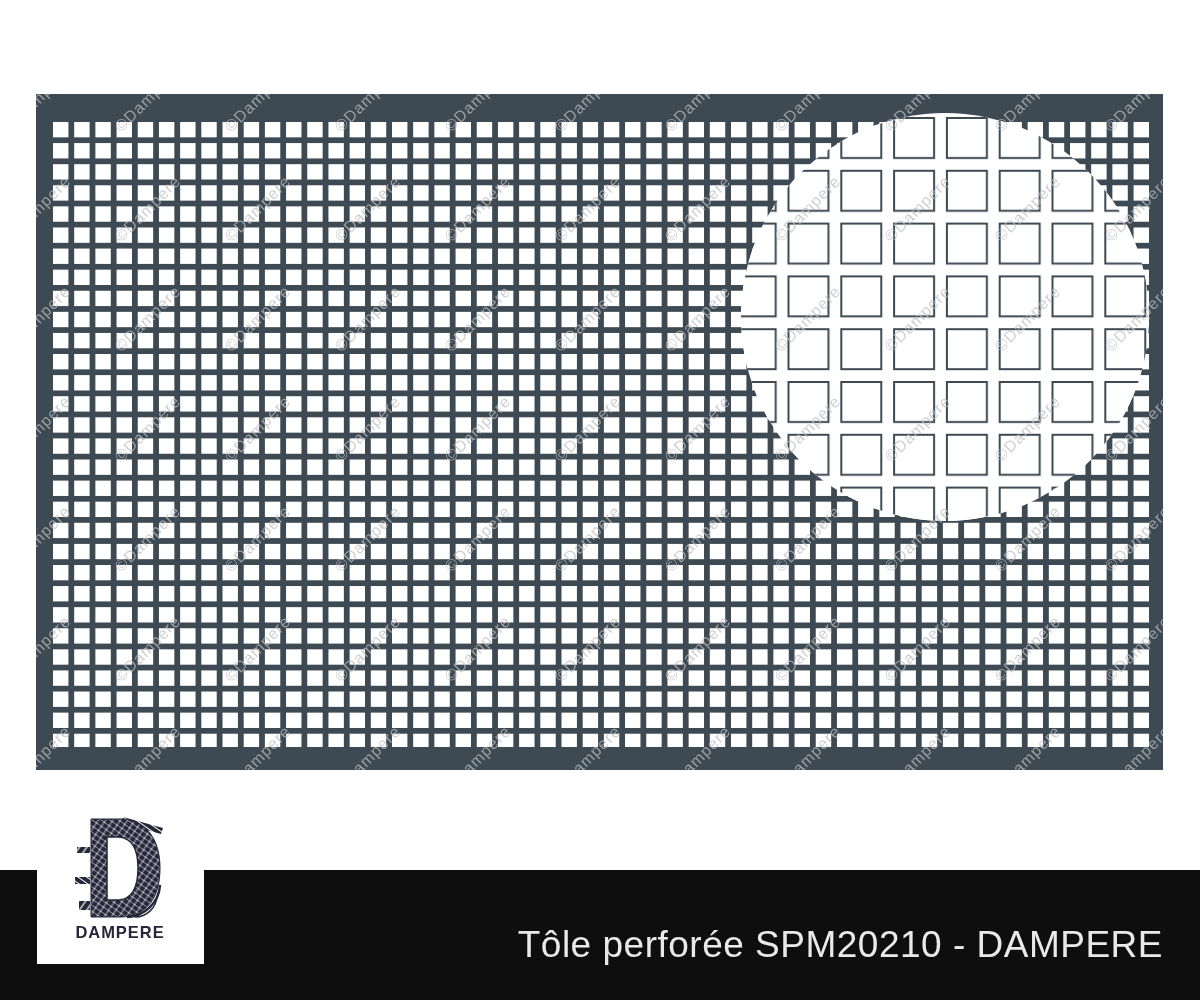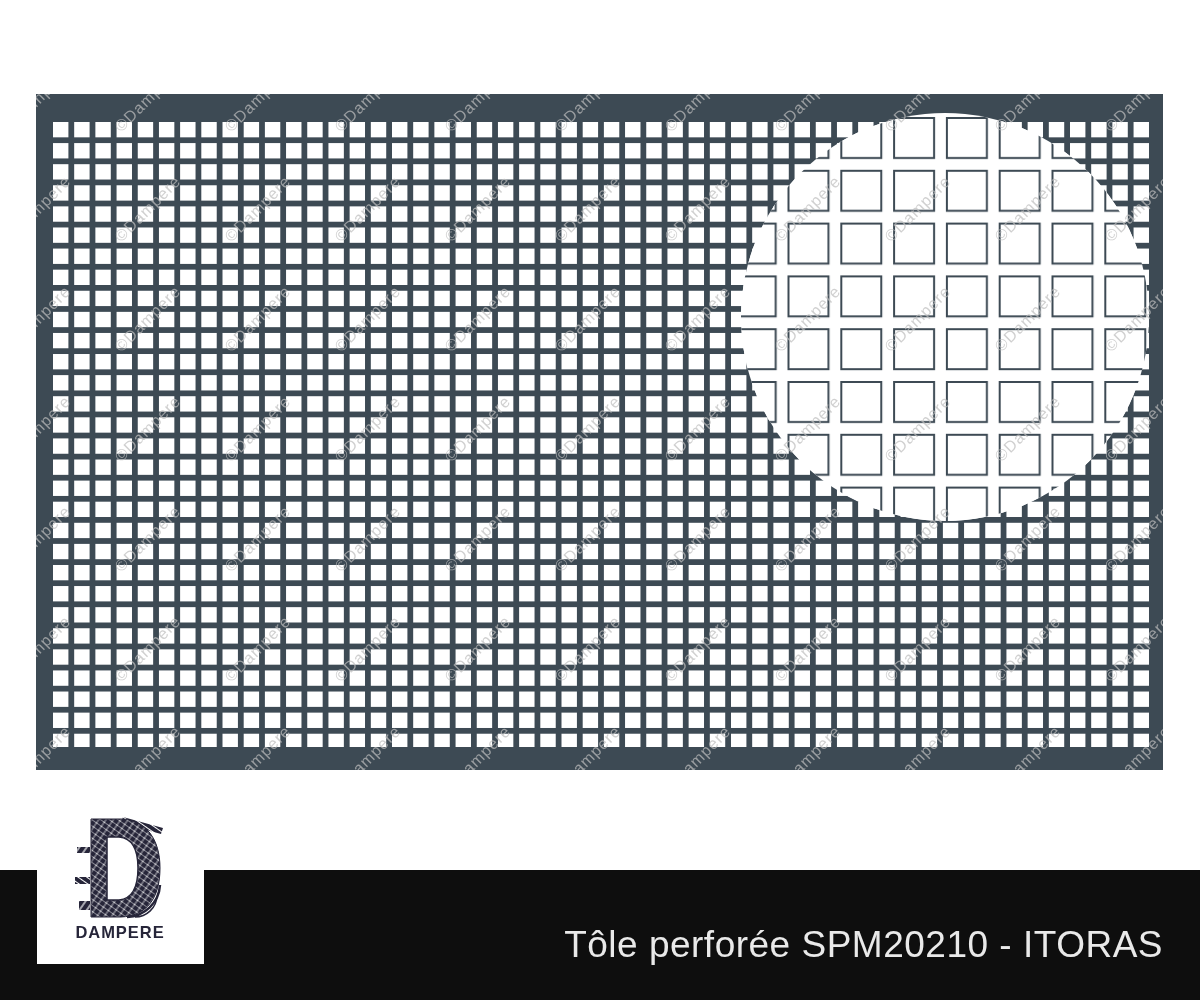--- a/index.html
+++ b/index.html
@@ -202,21 +202,21 @@
         <span class="wm" style="left: 492px; top: 605px;">©Dampere</span>
         <span class="wm" style="left: 602px; top: 605px;">©Dampere</span>
         <span class="wm" style="left: 712px; top: 605px;">©Dampere</span>
         <span class="wm" style="left: 822px; top: 605px;">©Dampere</span>
         <span class="wm" style="left: 932px; top: 605px;">©Dampere</span>
         <span class="wm" style="left: 1042px; top: 605px;">©Dampere</span>
       </div>
   </div>
 
   <div class="banner">
-    <span class="product-title">Tôle perforée SPM20210 - ITORAS</span>
+    <span class="product-title">Tôle perforée SPM20210 - DAMPERE</span>
   </div>
 
   <div class="logo-box">
     <svg class="d-logo" width="92" height="104" viewBox="0 0 92 104" xmlns="http://www.w3.org/2000/svg">
       <defs>
         <pattern id="h1" patternUnits="userSpaceOnUse" width="5" height="5" patternTransform="rotate(35)">
           <rect width="5" height="5" fill="#262539"></rect>
           <line x1="0" y1="2.5" x2="5" y2="2.5" stroke="#ffffff" stroke-width="1"></line>
         </pattern>
         <pattern id="h2" patternUnits="userSpaceOnUse" width="6" height="6" patternTransform="rotate(-55)">

